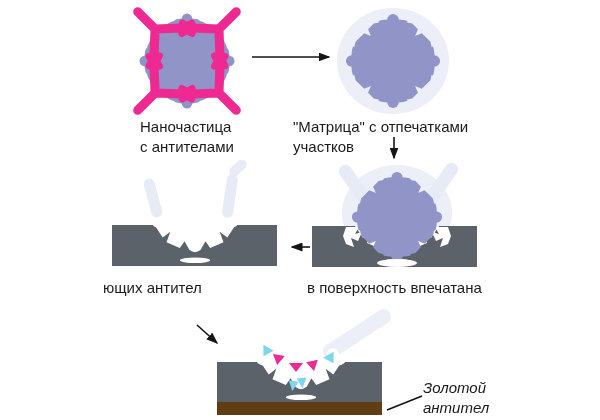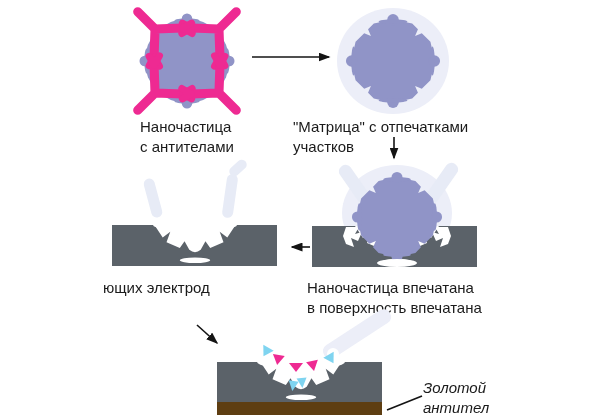--- a/index.html
+++ b/index.html
@@ -118,24 +118,23 @@
   <svg class="abs fig" style="left:100px;top:162px;" width="200" height="108" viewBox="0 0 200 108">
     <rect x="-20" y="-5.5" width="40" height="11" rx="5.5" transform="translate(53 36) rotate(75)" class="fill-ghost"></rect>
     <rect x="-22" y="-5.5" width="44" height="11" rx="5.5" transform="translate(130 34) rotate(98)" class="fill-ghost"></rect>
     <rect x="-10" y="-5" width="20" height="10" rx="5" transform="translate(138 6) rotate(-42)" class="fill-ghost"></rect>
     <rect x="12" y="63" width="165" height="41" class="fill-polymer"></rect>
     <ellipse cx="95" cy="63" rx="42" ry="6" class="fill-white"></ellipse>
     <use href="#sym-cavity" x="47.5" y="63" width="95" height="42" class="fill-white"></use>
   </svg>
 
   <div class="label" style="left:103px;top:278px;">
-    <span>ющих электрод</span>
+    <span>ющих антител</span>
   </div>
   <div class="label" style="left:307px;top:278px;">
-    <span>Наночастица впечатана</span>
     <span>в поверхность впечатана</span>
   </div>
 
   <svg class="abs" style="left:190px;top:318px;" width="46" height="40" viewBox="0 0 46 40">
     <line x1="7" y1="7" x2="27" y2="25" class="stroke-arrow" marker-end="url(#ah)"></line>
   </svg>
 
   <svg class="abs fig" style="left:207px;top:298px;" width="200" height="122" viewBox="0 0 200 122">
     <rect x="-39" y="-7.5" width="78" height="15" rx="7" transform="translate(150 36) rotate(-33)" class="fill-halo"></rect>
     <rect x="10" y="64" width="165" height="40" class="fill-polymer"></rect>

